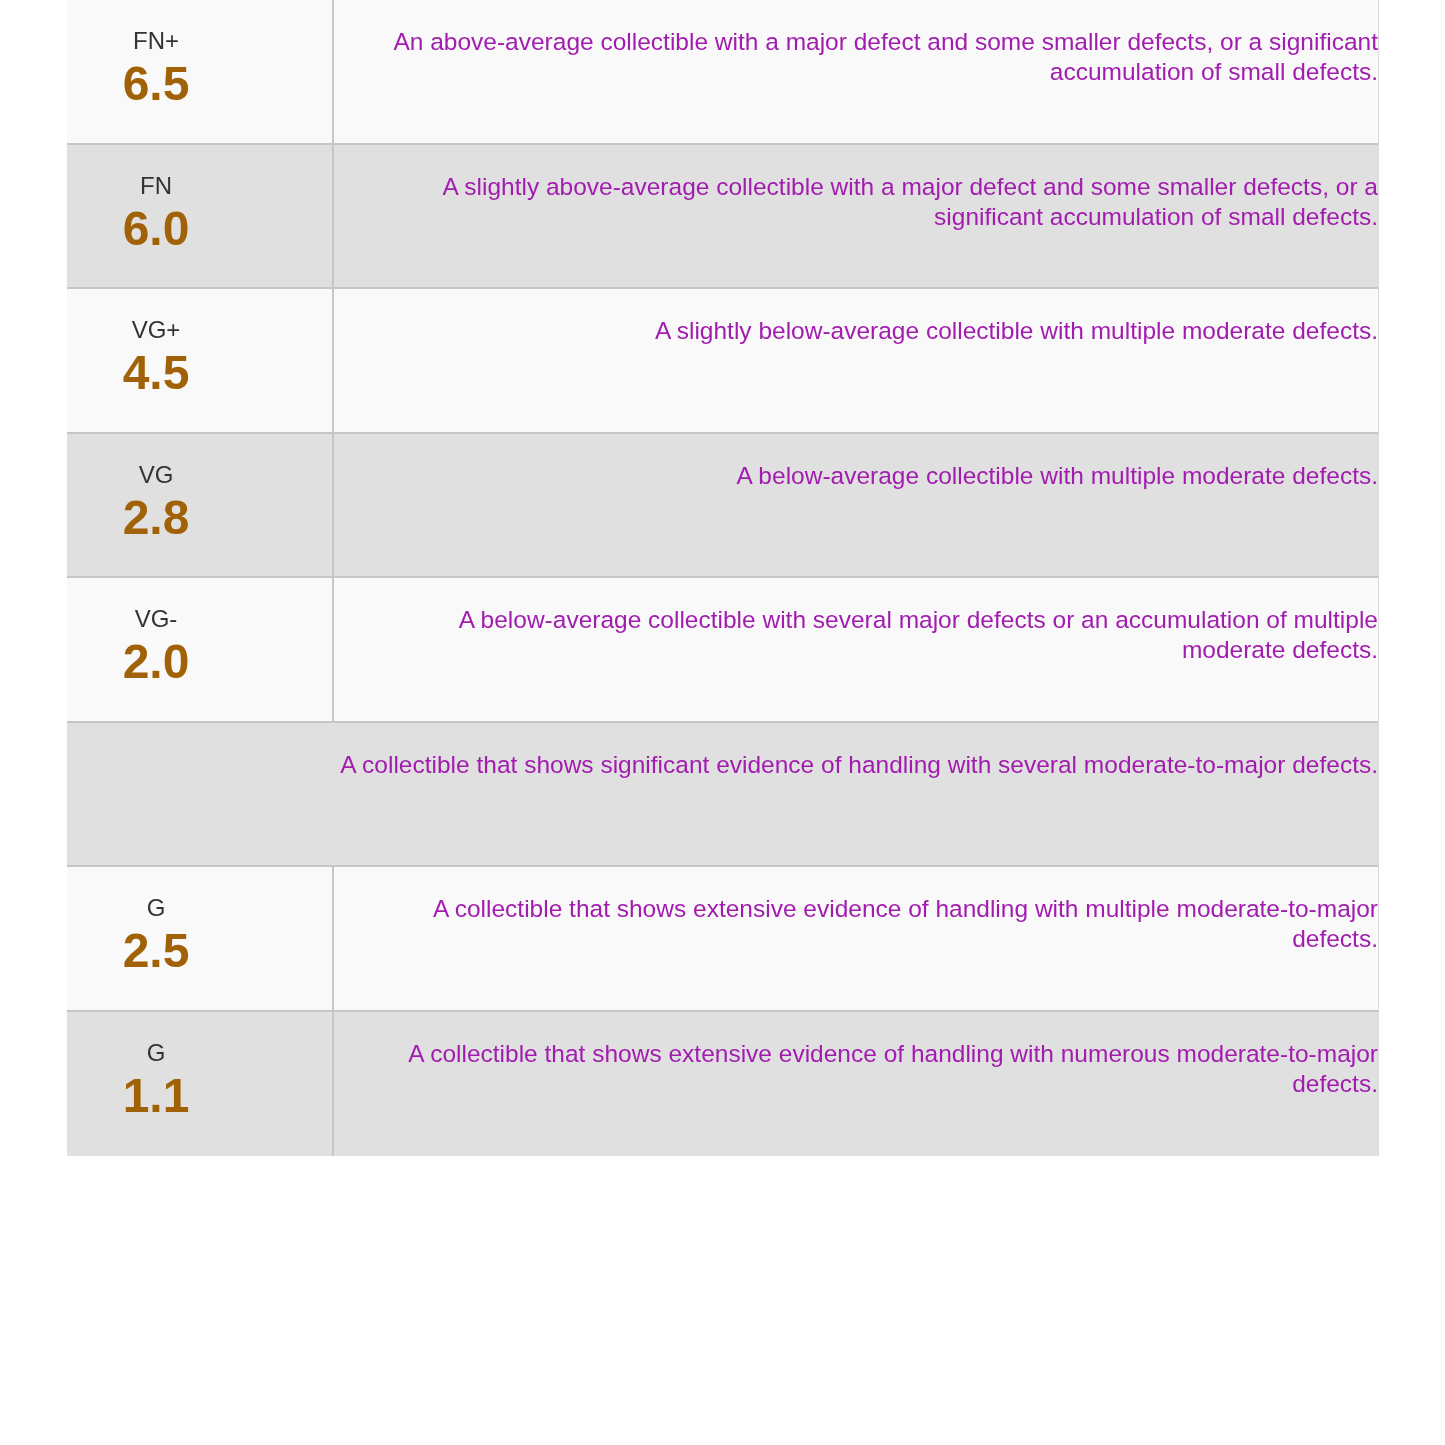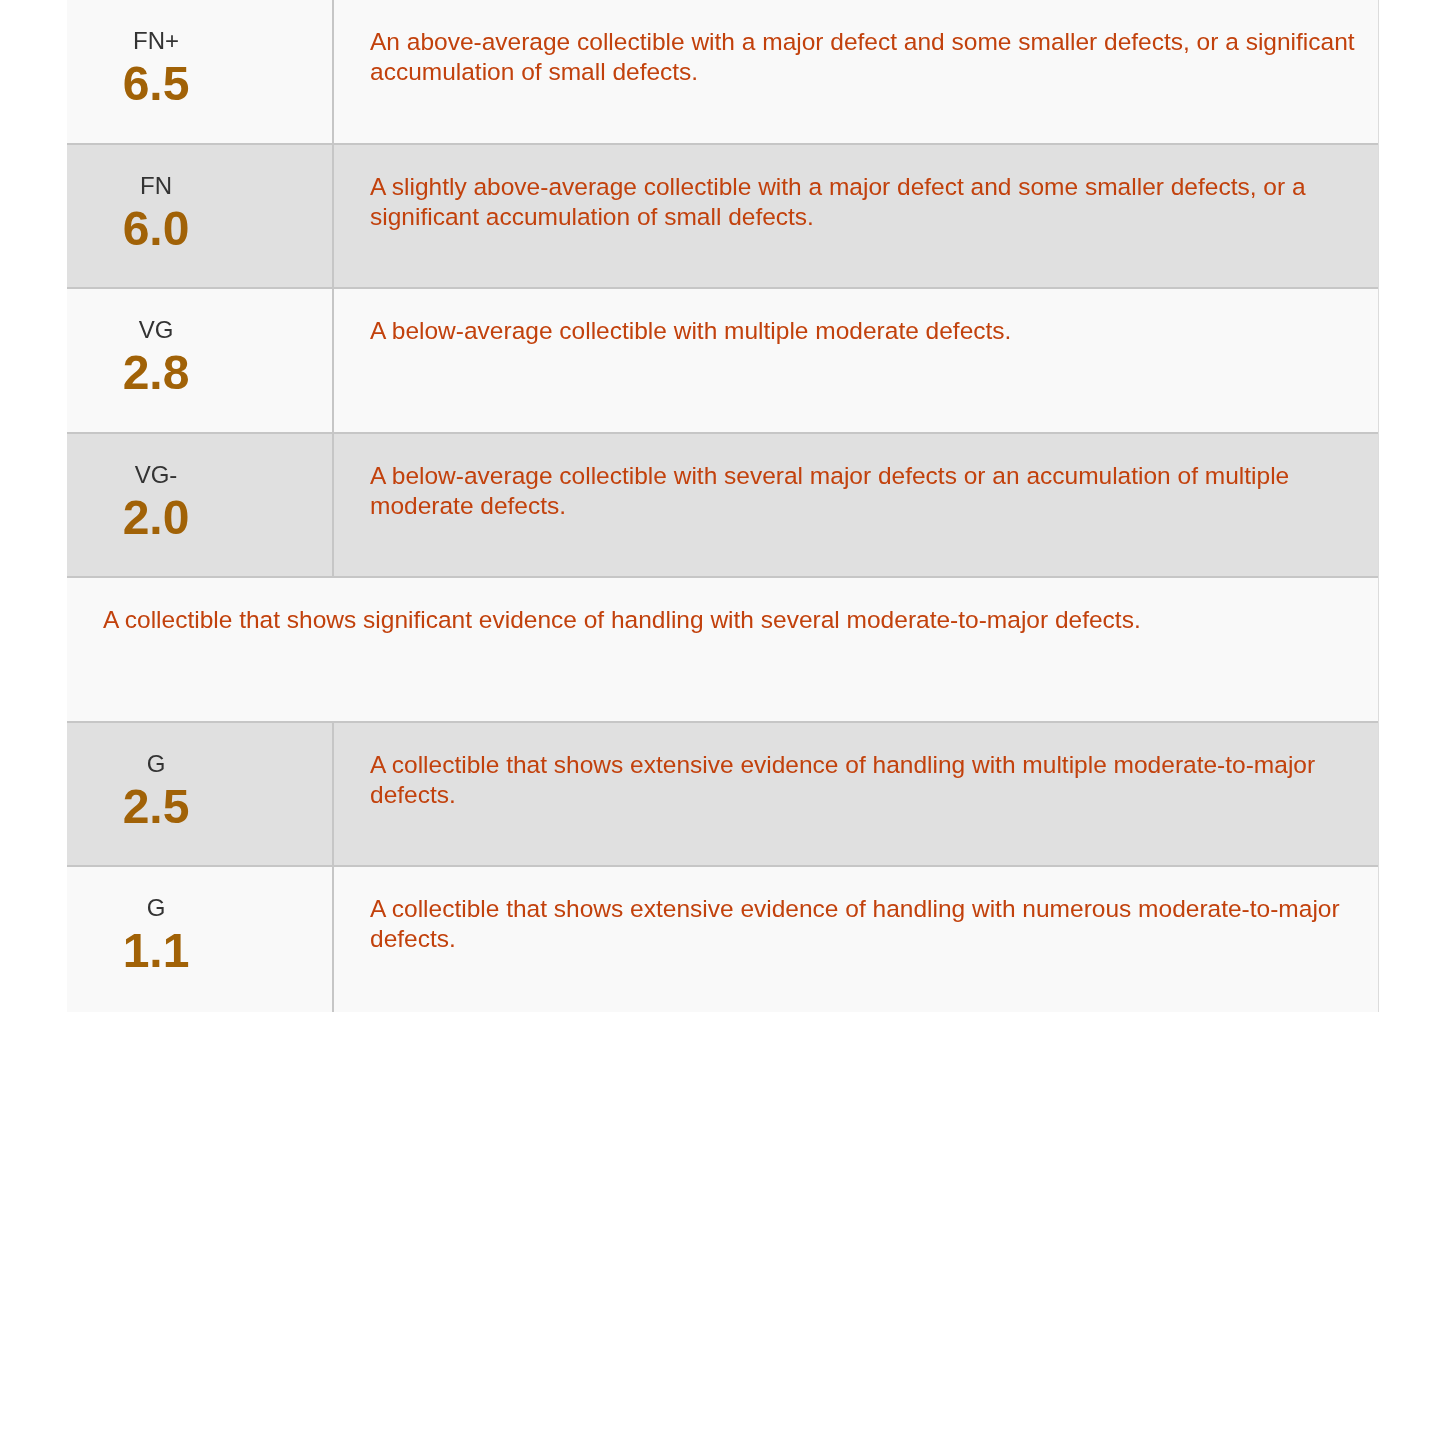--- a/index.html
+++ b/index.html
@@ -46,21 +46,22 @@
     font-weight: bold;
     color: #a16207;
     margin-top: 3px;
   }
   .cell-desc {
     flex: 1;
     box-sizing: border-box;
     padding: 27px 0 0 36px;
     font-size: 24.5px;
     line-height: 30px;
-    color: #c2410c;
+    color: #a21caf;
+    text-align: right;
   }
 </style>
 </head>
 <body>
 
 <div class="canvas">
   <div class="grading-table">
 
     <div class="grade-row">
       <div class="cell-grade">
@@ -73,20 +74,27 @@
     <div class="grade-row">
       <div class="cell-grade">
         <div class="grade-label">FN</div>
         <div class="grade-value">6.0</div>
       </div>
       <div class="cell-desc">A slightly above-average collectible with a major defect and some smaller defects, or a significant accumulation of small defects.</div>
     </div>
 
 
 
+    <div class="grade-row">
+      <div class="cell-grade">
+        <div class="grade-label">VG+</div>
+        <div class="grade-value">4.5</div>
+      </div>
+      <div class="cell-desc">A slightly below-average collectible with multiple moderate defects.</div>
+    </div>
 
     <div class="grade-row">
       <div class="cell-grade">
         <div class="grade-label">VG</div>
         <div class="grade-value">2.8</div>
       </div>
       <div class="cell-desc">A below-average collectible with multiple moderate defects.</div>
     </div>
 
     <div class="grade-row">

